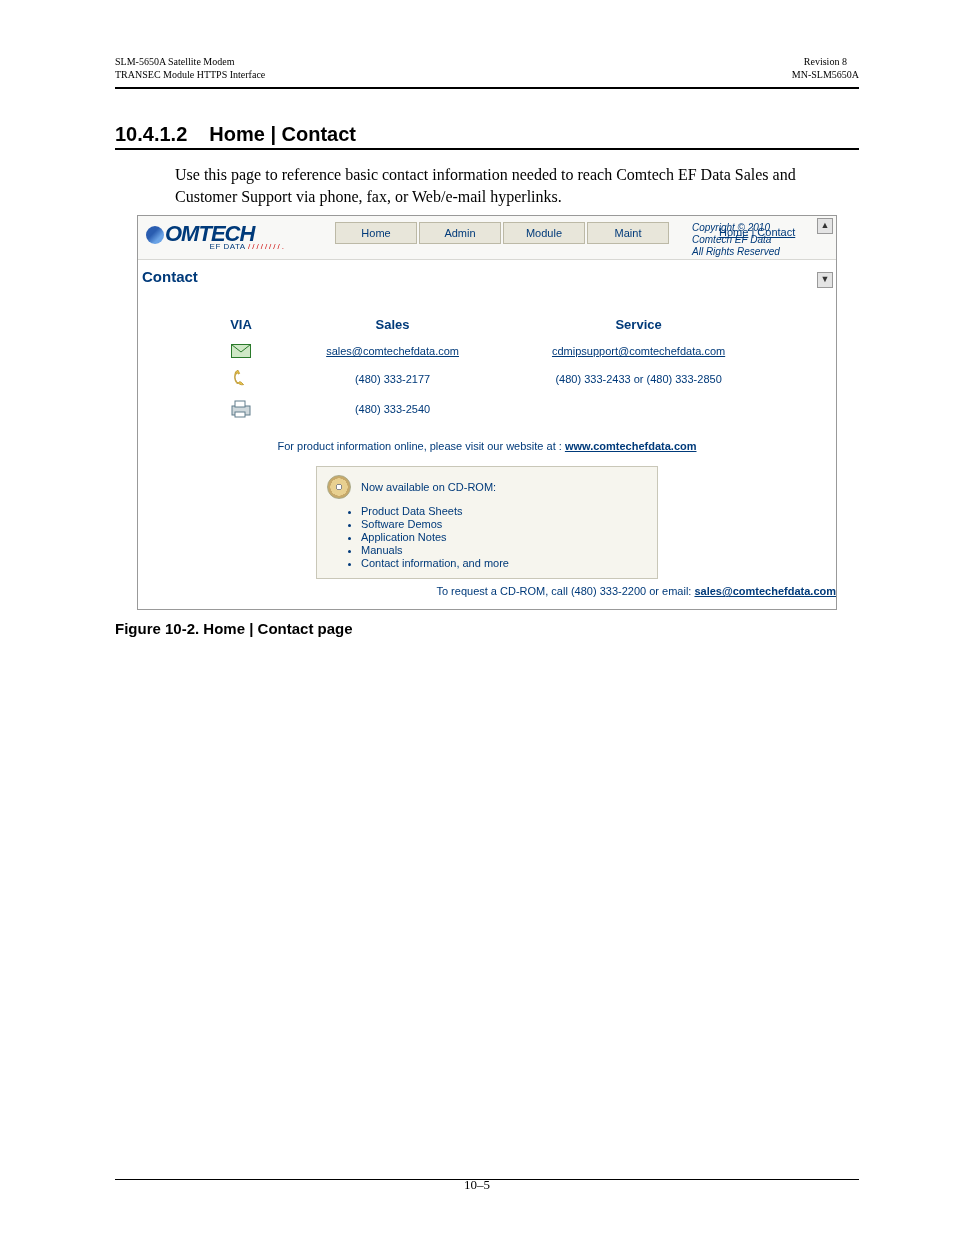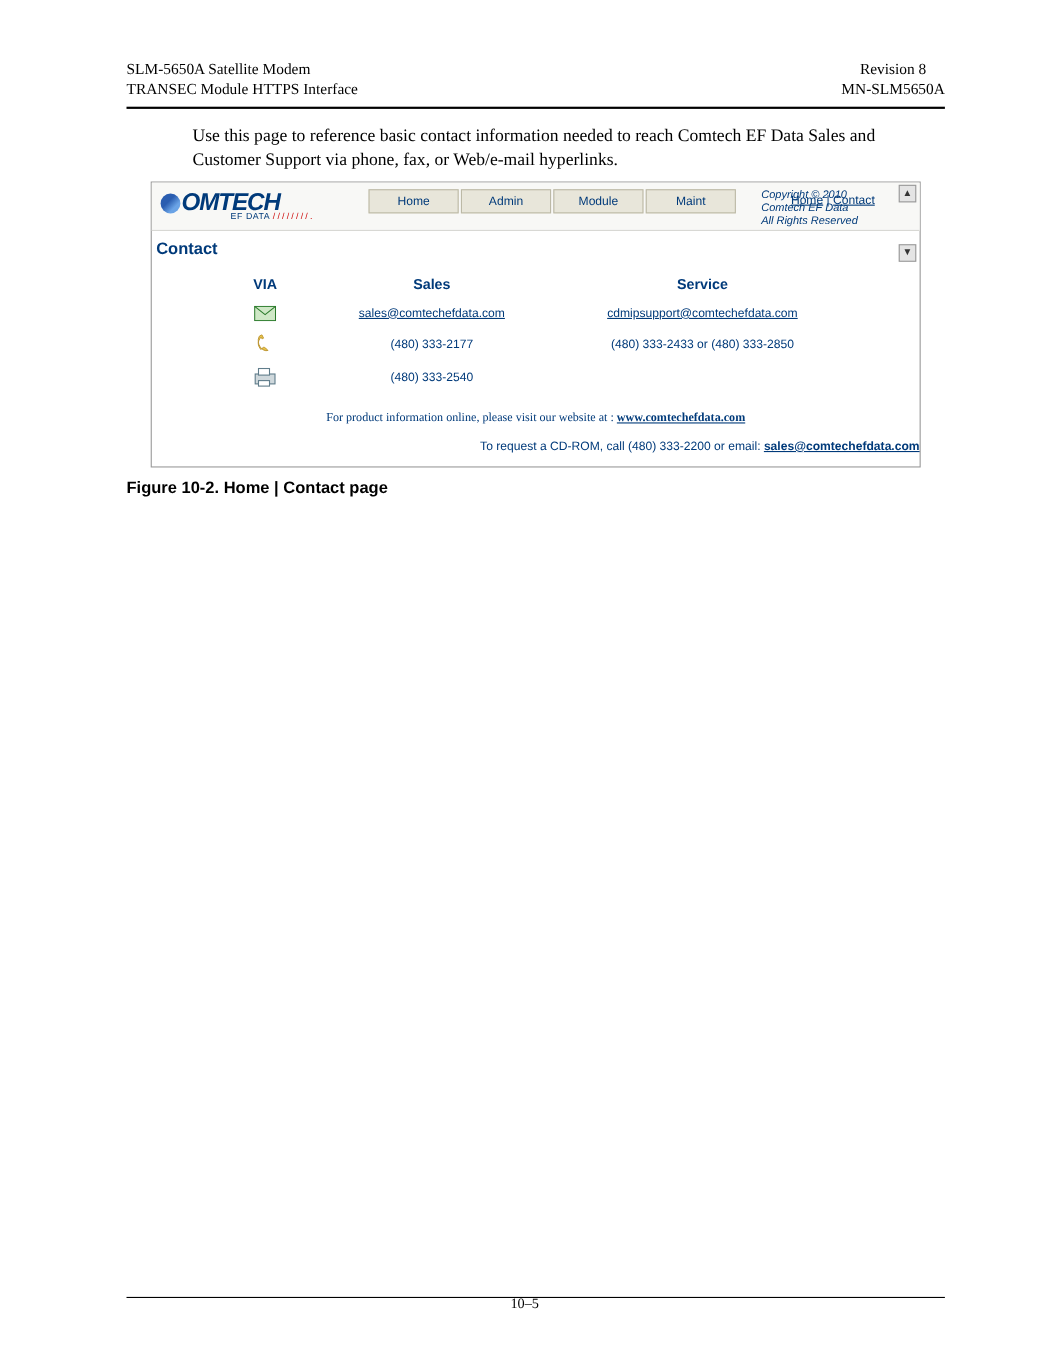--- a/index.html
+++ b/index.html
@@ -13,21 +13,21 @@
     width: 954px;
     height: 1235px;
     margin: 0 auto;
     position: relative;
     box-sizing: border-box;
     padding: 55px 95px 40px 115px;
   }
   .hdr {
     display: flex;
     justify-content: space-between;
-    font-size: 14px;
+    font-size: 10px;
     line-height: 1.3;
   }
   .hdr-left, .hdr-right { white-space: pre-line; }
   .hdr-right { text-align: center; }
   .rule-top {
     border-top: 2px solid #000;
     margin-top: 6px;
   }
   .section-heading {
     font-family: Arial, Helvetica, sans-serif;
@@ -142,21 +142,21 @@
   }
   .scroll-up { top: 2px; }
   .scroll-down { top: 56px; }
   .page-title {
     color: #003a7a;
     font-weight: bold;
     font-size: 15px;
     padding: 8px 0 10px 4px;
   }
   .contact-table {
-    margin: 0 auto;
+    margin: 16px auto;
     border-collapse: collapse;
     width: 580px;
   }
   .contact-table td, .contact-table th {
     padding: 6px 4px;
     text-align: center;
     font-size: 11px;
     color: #003a7a;
   }
   .contact-table th {
@@ -164,21 +164,20 @@
     font-size: 13px;
   }
   .contact-table a { color: #003a7a; text-decoration: underline; }
   .via-col { width: 80px; }
   .icon-cell svg { display: block; margin: 0 auto; }
   .website-line {
     text-align: center;
     font-size: 11px;
     color: #003a7a;
     margin: 16px 0 14px 0;
-    font-family: Liberation Serif, serif;
   }
   .website-line a { color: #003a7a; text-decoration: underline; font-weight: bold; }
   .cdrom-box {
     width: 320px;
     margin: 6px auto 6px auto;
     border: 1px solid #c9c7b8;
     background: #f6f5ee;
     padding: 8px 10px 8px 10px;
     position: relative;
     color: #003a7a;
@@ -230,20 +229,23 @@
 <body>
 
 <div class="page">
 
   <div class="hdr">
     <div class="hdr-left">SLM-5650A Satellite Modem<br>TRANSEC Module HTTPS Interface</div>
     <div class="hdr-right">Revision 8<br>MN-SLM5650A</div>
   </div>
   <div class="rule-top"></div>
 
+  <div class="section-heading">
+    <span class="sec-num">10.4.1.2</span><span>Home | Contact</span>
+  </div>
 
   <p class="body-text">Use this page to reference basic contact information needed to reach Comtech EF Data Sales and Customer Support via phone, fax, or Web/e-mail hyperlinks.</p>
 
   <div class="shot">
 
     <div class="scroll-arrow scroll-up">▲</div>
     <div class="scroll-arrow scroll-down">▼</div>
 
     <div class="shot-top">
       <div class="logo">
@@ -303,20 +305,33 @@
         <td>(480) 333-2540</td>
         <td></td>
       </tr>
     </tbody>
       </table>
 
     <div class="website-line">
       <span>For product information online, please visit our website at : </span><a>www.comtechefdata.com</a>
     </div>
 
+    <div class="cdrom-box">
+      <div class="cdrom-head">
+        <span class="cd-icon"></span>
+        <span>Now available on CD-ROM:</span>
+      </div>
+      <ul class="cdrom-list">
+        <li>Product Data Sheets</li>
+        <li>Software Demos</li>
+        <li>Application Notes</li>
+        <li>Manuals</li>
+        <li>Contact information, and more</li>
+      </ul>
+    </div>
     <div class="cdrom-req">
       <span>To request a CD-ROM, call (480) 333-2200 or email:  </span><a>sales@comtechefdata.com</a>
     </div>
   </div>
 
   <div class="figure-caption">Figure 10-2. Home | Contact page</div>
 
   <div class="footer-rule"></div>
   <div class="footer-num">10–5</div>
 </div>

